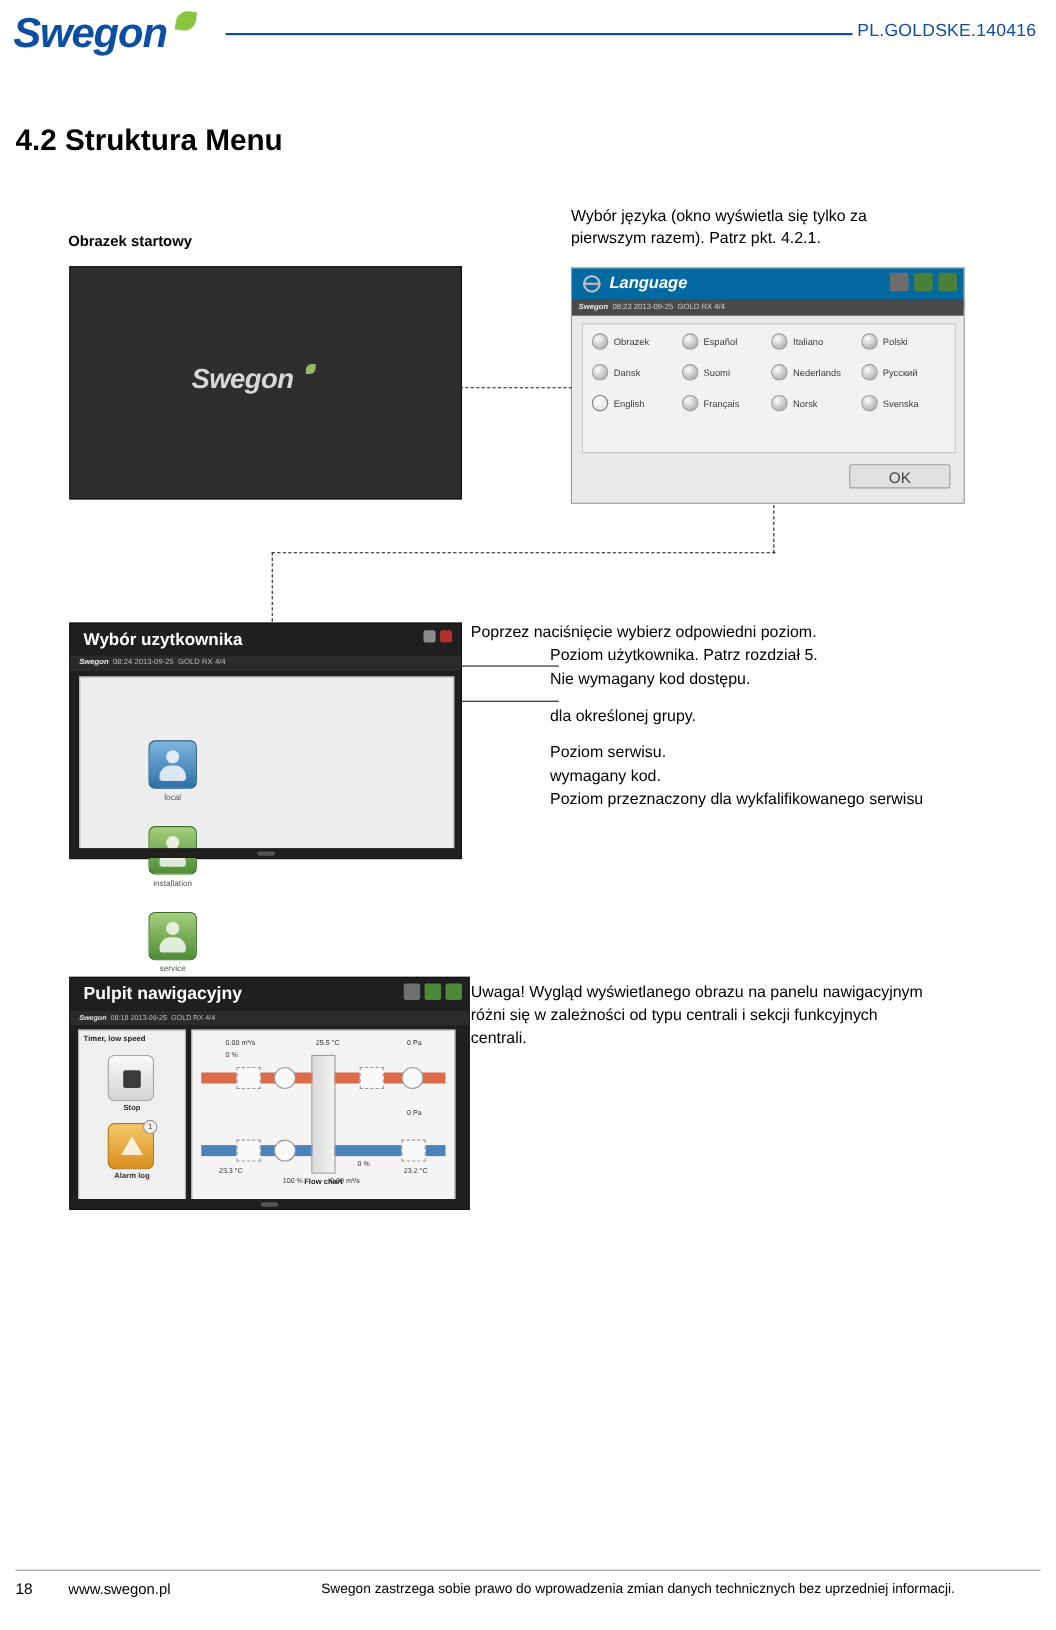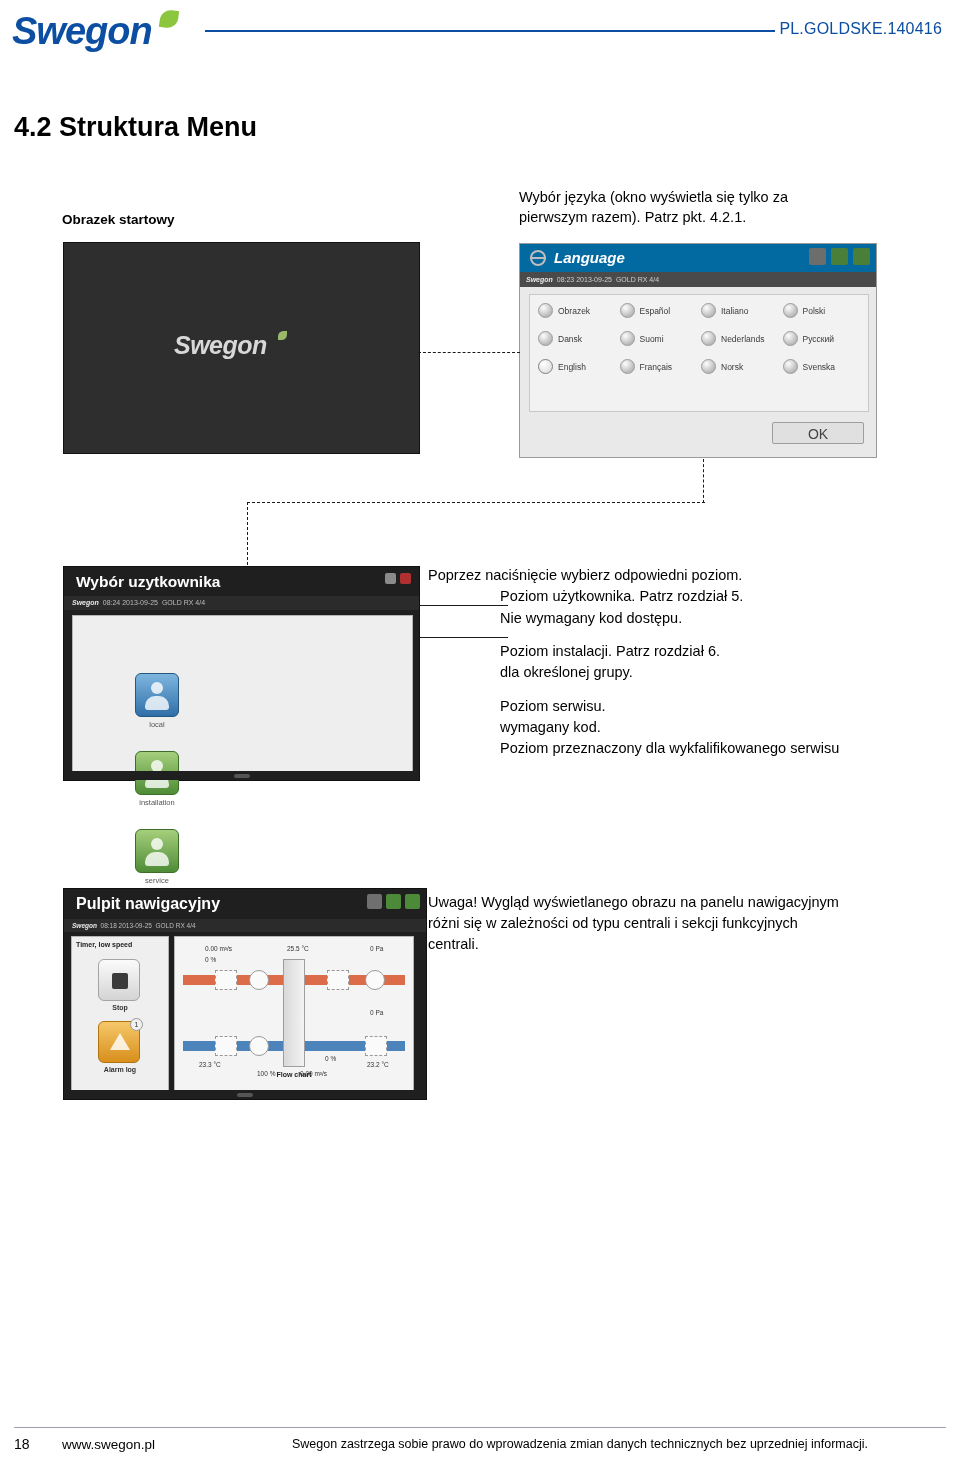--- a/index.html
+++ b/index.html
@@ -395,21 +395,20 @@
   <div class="user-footbar">
     <span class="user-foot-dots"></span>
   </div>
 </div>
 
 <div class="txt-block">
   <p>Poprzez naciśnięcie wybierz odpowiedni poziom.</p>
   <p class="txt-indent">Poziom użytkownika. Patrz rozdział 5.</p>
   <p class="txt-indent">Nie wymagany kod dostępu.</p>
   <div class="gap"></div>
-  <p class="txt-indent">Poziom instalacji. Patrz rozdział 6.</p>
   <p class="txt-indent">dla określonej grupy.</p>
   <div class="gap"></div>
   <p class="txt-indent">Poziom serwisu.</p>
   <p class="txt-indent">wymagany kod.</p>
   <p class="txt-indent">Poziom przeznaczony dla wykfalifikowanego serwisu</p>
 </div>
 
 <div class="pulpit">
   <div class="p-title">Pulpit nawigacyjny</div>
   <div class="p-icons">

